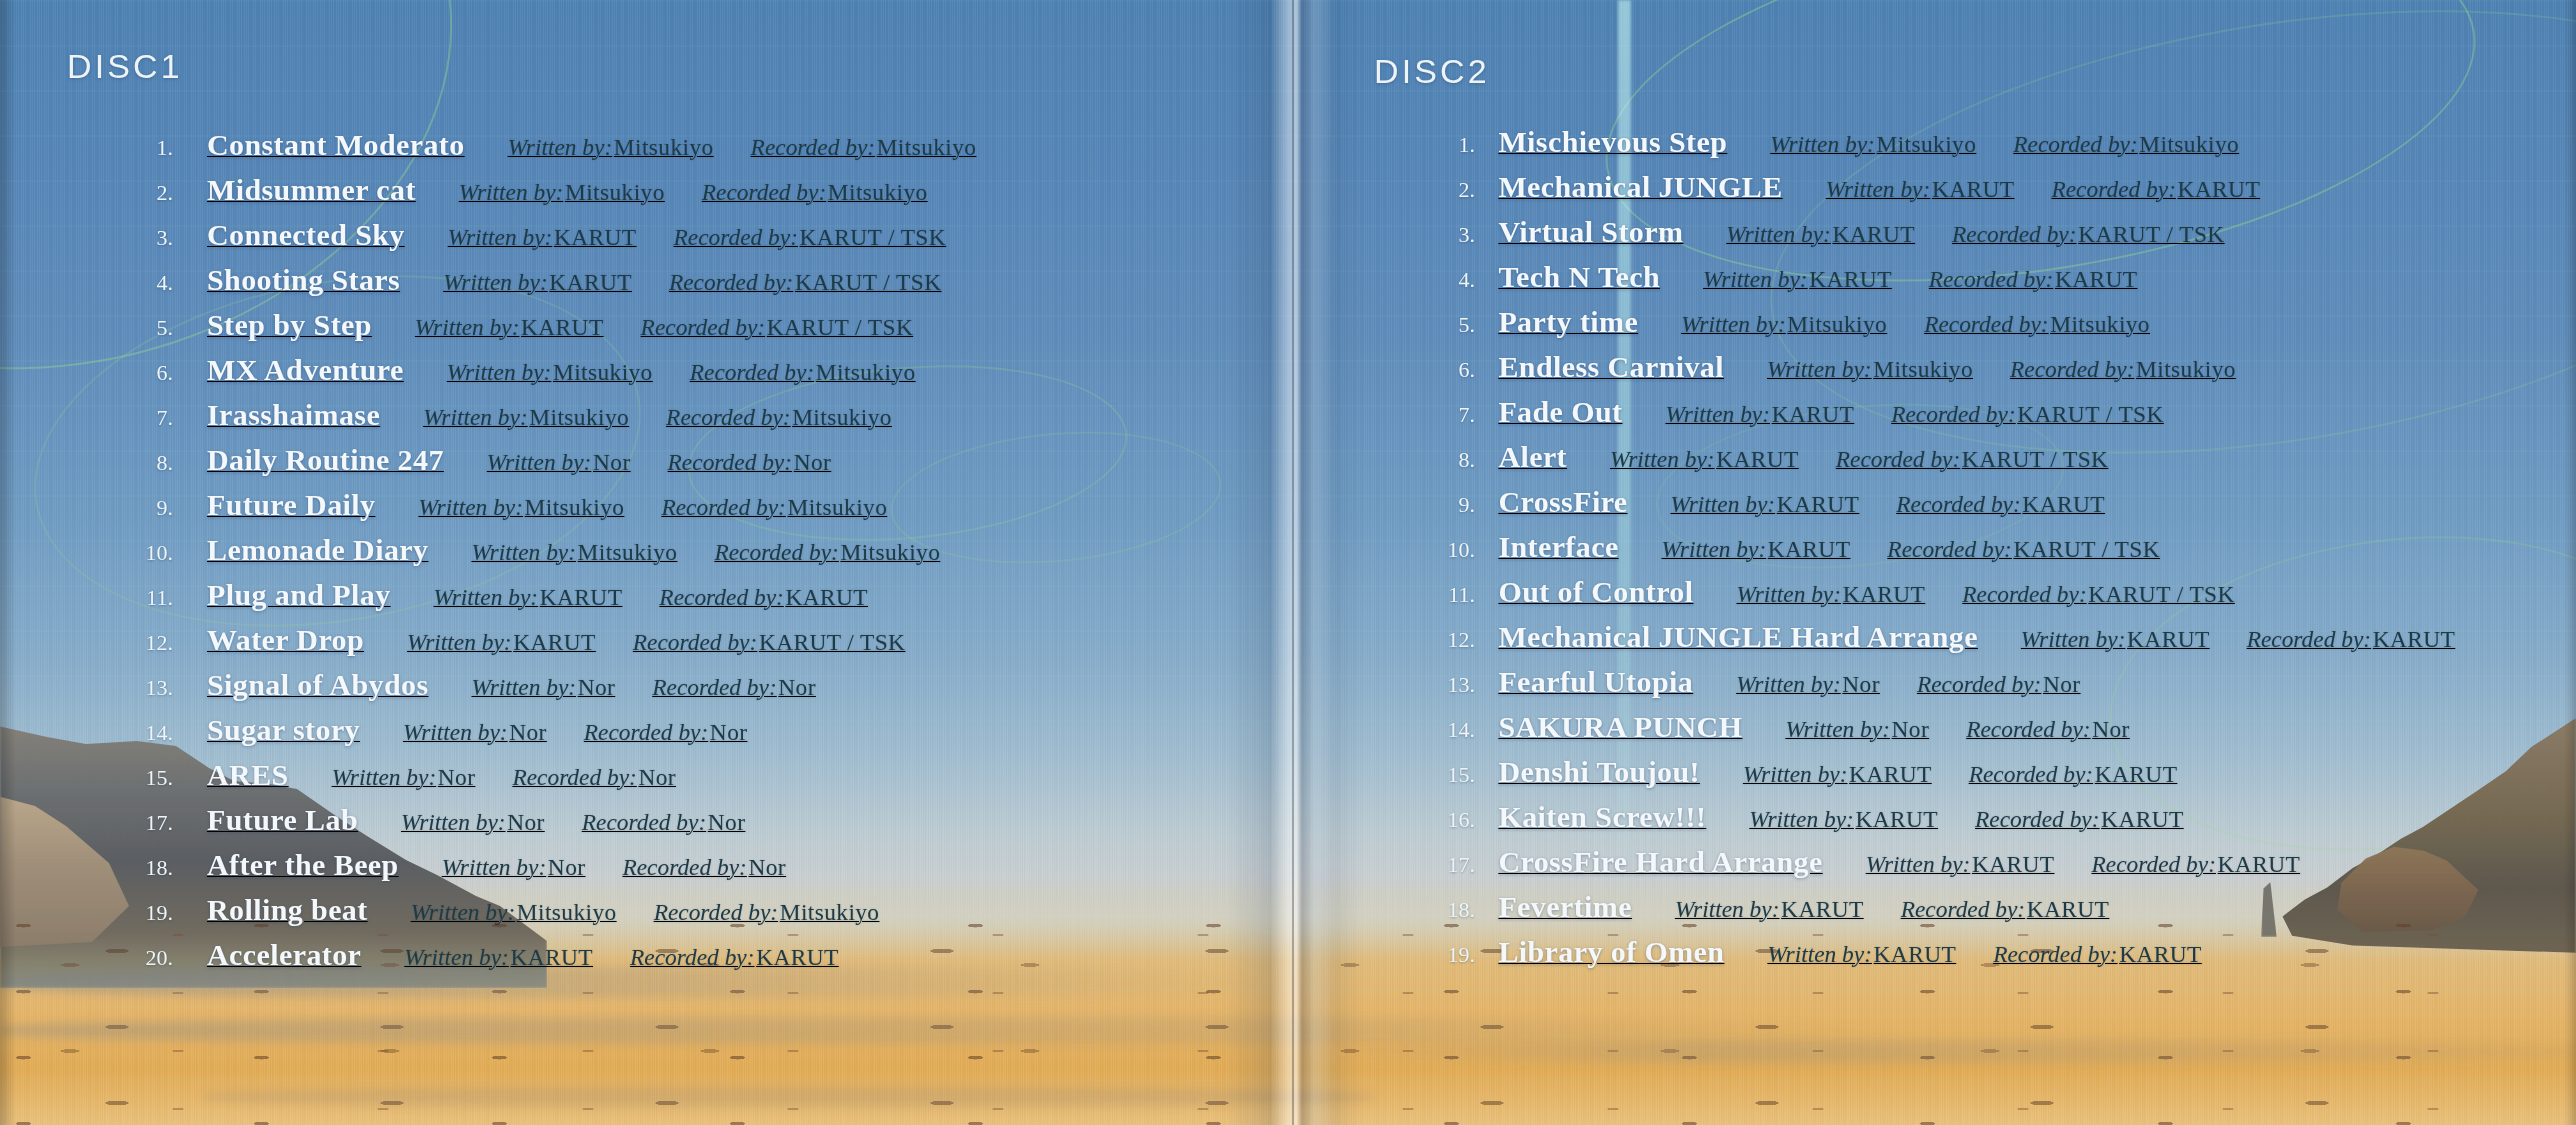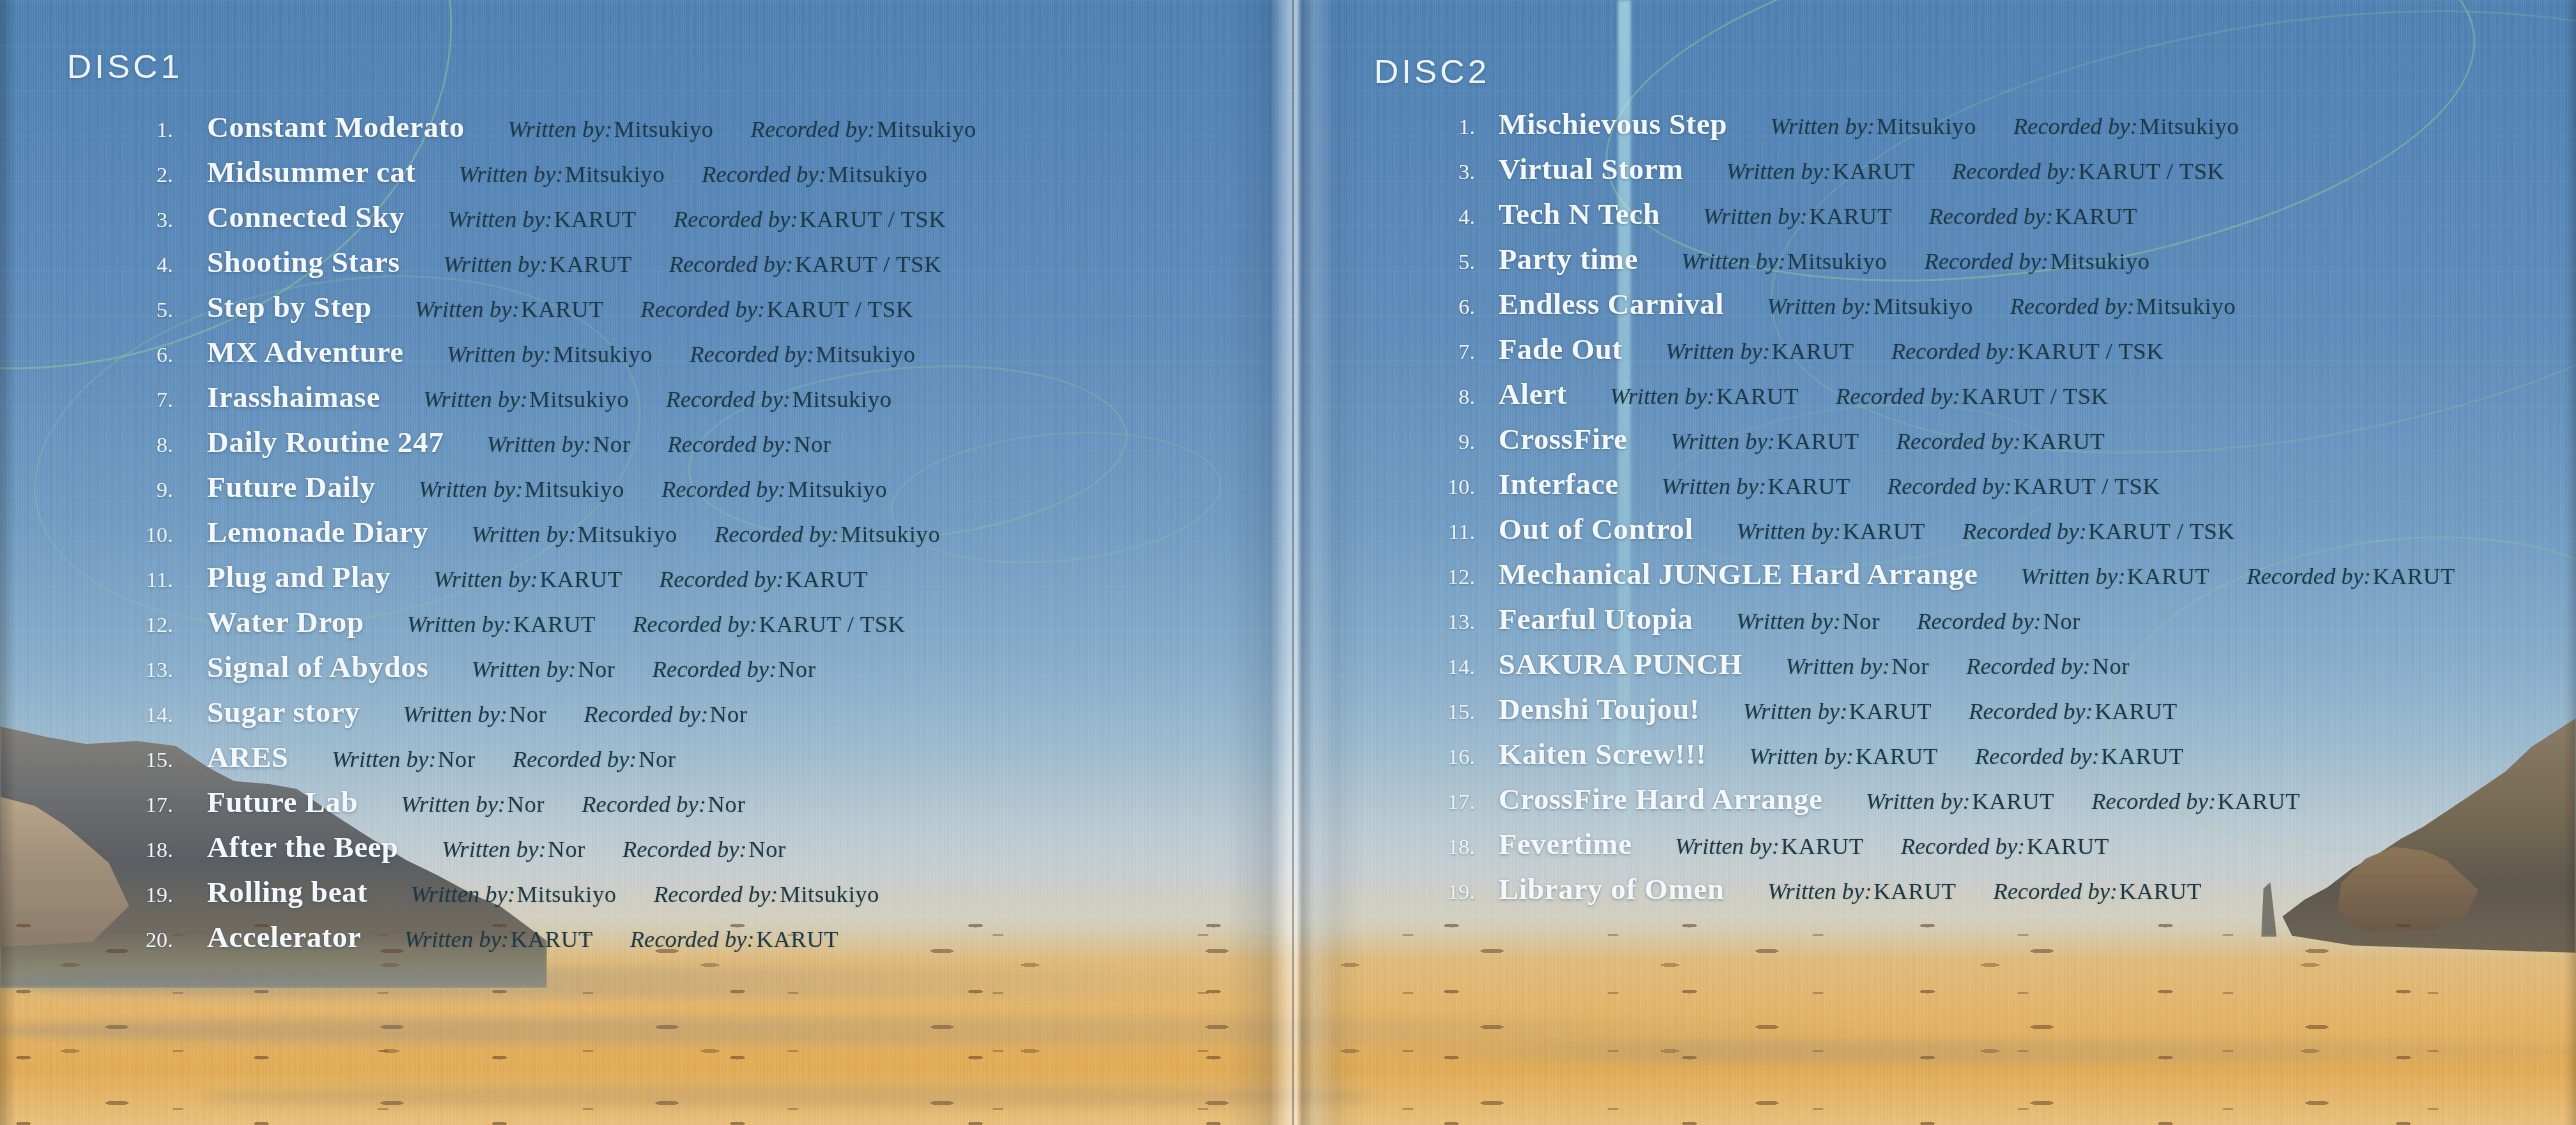--- a/index.html
+++ b/index.html
@@ -108,21 +108,21 @@
     position:absolute;color:#eef4f6;font-family:"Liberation Sans",sans-serif;
     font-size:34px;letter-spacing:3.1px;font-weight:500;
     text-shadow:0 0.8px 3.1px rgba(30,60,100,.35);
   }
   #disc1-header{left:67px;top:47px;}
   #disc2-header{left:1374px;top:52px;}
 
   ol.tracks{list-style:none;margin:0;padding:0;position:absolute;}
   #disc1-tracks{left:0;top:112px;width:1281px;}
   #disc2-tracks{left:1302px;top:109px;width:1274px;}
-  .track-row{height:45px;line-height:30px;white-space:nowrap;}
+  .track-row{height:45px;line-height:65px;white-space:nowrap;text-decoration:underline;}
   .num{
     display:inline-block;width:173px;text-align:right;
     font-size:22px;color:#eff4f6;text-shadow:0 0.8px 2.3px rgba(30,60,100,.4);
   }
   .title{
     margin-left:34px;font-size:30px;font-weight:bold;color:#f5f8fa;
     letter-spacing:0.4px;text-shadow:0 0.8px 3.1px rgba(30,60,100,.42);
   }
   #disc2-tracks .title{margin-left:23.4px;}
   .cred{font-size:23.4px;color:#1d3a47;text-shadow:0 0 1.6px rgba(20,40,60,.25);}
@@ -183,20 +183,21 @@
     <li class="track-row"><span class="num">15.</span><span class="title">ARES</span><span class="cred w"><em class="lbl">Written by:</em><span class="name">Nor</span></span><span class="cred r"><em class="lbl">Recorded by:</em><span class="name">Nor</span></span></li>
     <li class="track-row"><span class="num">17.</span><span class="title">Future Lab</span><span class="cred w"><em class="lbl">Written by:</em><span class="name">Nor</span></span><span class="cred r"><em class="lbl">Recorded by:</em><span class="name">Nor</span></span></li>
     <li class="track-row"><span class="num">18.</span><span class="title">After the Beep</span><span class="cred w"><em class="lbl">Written by:</em><span class="name">Nor</span></span><span class="cred r"><em class="lbl">Recorded by:</em><span class="name">Nor</span></span></li>
     <li class="track-row"><span class="num">19.</span><span class="title">Rolling beat</span><span class="cred w"><em class="lbl">Written by:</em><span class="name">Mitsukiyo</span></span><span class="cred r"><em class="lbl">Recorded by:</em><span class="name">Mitsukiyo</span></span></li>
     <li class="track-row"><span class="num">20.</span><span class="title">Accelerator</span><span class="cred w"><em class="lbl">Written by:</em><span class="name">KARUT</span></span><span class="cred r"><em class="lbl">Recorded by:</em><span class="name">KARUT</span></span></li>
   </ol>
 
 <div class="disc-header" id="disc2-header">DISC2</div>
 <ol class="tracks" id="disc2-tracks">
     <li class="track-row"><span class="num">1.</span><span class="title">Mischievous Step</span><span class="cred w"><em class="lbl">Written by:</em><span class="name">Mitsukiyo</span></span><span class="cred r"><em class="lbl">Recorded by:</em><span class="name">Mitsukiyo</span></span></li>
+    <li class="track-row"><span class="num">2.</span><span class="title">Mechanical JUNGLE</span><span class="cred w"><em class="lbl">Written by:</em><span class="name">KARUT</span></span><span class="cred r"><em class="lbl">Recorded by:</em><span class="name">KARUT</span></span></li>
     <li class="track-row"><span class="num">3.</span><span class="title">Virtual Storm</span><span class="cred w"><em class="lbl">Written by:</em><span class="name">KARUT</span></span><span class="cred r"><em class="lbl">Recorded by:</em><span class="name">KARUT / TSK</span></span></li>
     <li class="track-row"><span class="num">4.</span><span class="title">Tech N Tech</span><span class="cred w"><em class="lbl">Written by:</em><span class="name">KARUT</span></span><span class="cred r"><em class="lbl">Recorded by:</em><span class="name">KARUT</span></span></li>
     <li class="track-row"><span class="num">5.</span><span class="title">Party time</span><span class="cred w"><em class="lbl">Written by:</em><span class="name">Mitsukiyo</span></span><span class="cred r"><em class="lbl">Recorded by:</em><span class="name">Mitsukiyo</span></span></li>
     <li class="track-row"><span class="num">6.</span><span class="title">Endless Carnival</span><span class="cred w"><em class="lbl">Written by:</em><span class="name">Mitsukiyo</span></span><span class="cred r"><em class="lbl">Recorded by:</em><span class="name">Mitsukiyo</span></span></li>
     <li class="track-row"><span class="num">7.</span><span class="title">Fade Out</span><span class="cred w"><em class="lbl">Written by:</em><span class="name">KARUT</span></span><span class="cred r"><em class="lbl">Recorded by:</em><span class="name">KARUT / TSK</span></span></li>
     <li class="track-row"><span class="num">8.</span><span class="title">Alert</span><span class="cred w"><em class="lbl">Written by:</em><span class="name">KARUT</span></span><span class="cred r"><em class="lbl">Recorded by:</em><span class="name">KARUT / TSK</span></span></li>
     <li class="track-row"><span class="num">9.</span><span class="title">CrossFire</span><span class="cred w"><em class="lbl">Written by:</em><span class="name">KARUT</span></span><span class="cred r"><em class="lbl">Recorded by:</em><span class="name">KARUT</span></span></li>
     <li class="track-row"><span class="num">10.</span><span class="title">Interface</span><span class="cred w"><em class="lbl">Written by:</em><span class="name">KARUT</span></span><span class="cred r"><em class="lbl">Recorded by:</em><span class="name">KARUT / TSK</span></span></li>
     <li class="track-row"><span class="num">11.</span><span class="title">Out of Control</span><span class="cred w"><em class="lbl">Written by:</em><span class="name">KARUT</span></span><span class="cred r"><em class="lbl">Recorded by:</em><span class="name">KARUT / TSK</span></span></li>
     <li class="track-row"><span class="num">12.</span><span class="title">Mechanical JUNGLE Hard Arrange</span><span class="cred w"><em class="lbl">Written by:</em><span class="name">KARUT</span></span><span class="cred r"><em class="lbl">Recorded by:</em><span class="name">KARUT</span></span></li>

